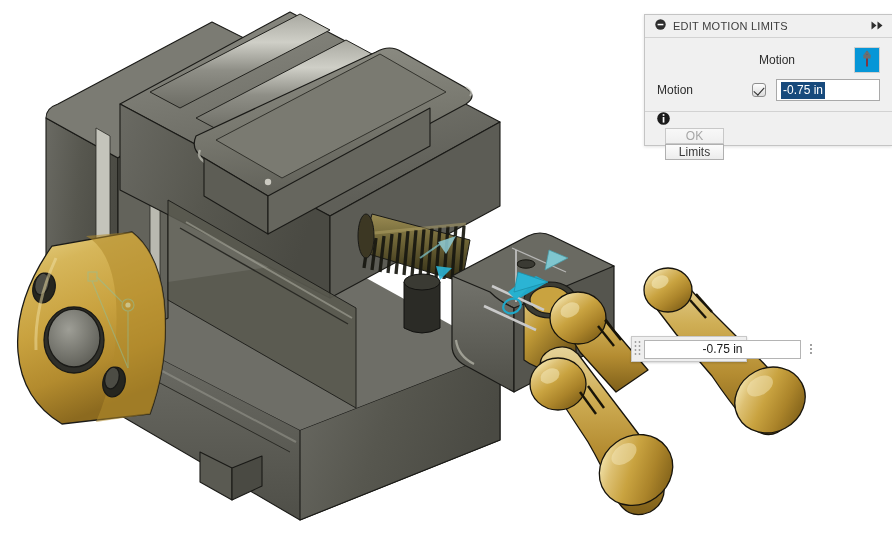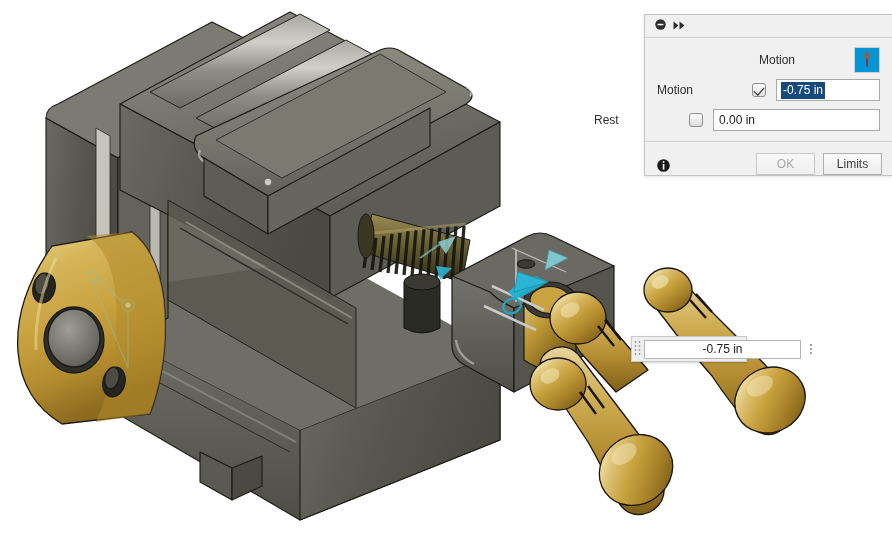--- a/index.html
+++ b/index.html
@@ -205,23 +205,24 @@
     border-left: 7px solid #777777;
     border-top: 5px solid transparent;
     border-bottom: 5px solid transparent;
   }
 
   #dialog-footer {
     height: 34px;
     border-top: 1px solid #d2d2d2;
     background: #f0f0f0;
     display: flex;
-    align-items: flex-end;
+    align-items: flex-start;
     padding: 0 10px 0 12px;
     box-sizing: border-box;
+    flex-direction: column;
   }
   #info-icon { flex: 0 0 auto; display:block; cursor: pointer; }
   #footer-spacer { flex: 1 1 auto; }
   .dlg-btn {
     min-width: 59px;
     height: 22px;
     border: 1px solid #b0b0b0;
     background: linear-gradient(#fcfcfc, #ececec);
     font-family: "Liberation Sans", sans-serif;
     font-size: 12px;
@@ -543,20 +544,21 @@
 
 <div id="dialog">
 
   <div id="dialog-header">
     <span id="collapse-icon">
       <svg width="11" height="11" viewBox="0 0 11 11" aria-hidden="true">
         <circle cx="5.5" cy="5.5" r="5.2" fill="#2e2e2e"></circle>
         <rect x="2.6" y="4.8" width="5.8" height="1.5" fill="#ffffff"></rect>
       </svg>
     </span>
+    <span id="dialog-title">EDIT MOTION LIMITS</span>
     <span id="expand-icon">
       <svg width="15" height="9" viewBox="0 0 15 9" aria-hidden="true">
         <path d="M0.5 0.5 L5.5 4.5 L0.5 8.5 Z" fill="#2e2e2e"></path>
         <path d="M6.5 0.5 L11.5 4.5 L6.5 8.5 Z" fill="#2e2e2e"></path>
       </svg>
     </span>
   </div>
 
   <div id="dialog-body">
 
@@ -575,27 +577,20 @@
       <span class="field-label">Motion</span>
       <span class="field-check">
         <span class="cbox checked"></span>
       </span>
       <span class="sel-wrap">
         <span class="sel-text">-0.75 in</span>
       </span>
     </div>
 
 
-    <div class="field-row">
-      <span class="field-label">Rest</span>
-      <span class="field-check">
-        <span class="cbox"></span>
-      </span>
-      <input class="field-input" type="text" readonly="" value="0.00 in" style="">
-    </div>
 
   </div>
 
   <div id="dialog-footer">
     <span id="info-icon">
       <svg width="13" height="13" viewBox="0 0 13 13" aria-hidden="true">
         <circle cx="6.5" cy="6.5" r="6.3" fill="#1b1b1b"></circle>
         <rect x="5.7" y="2.1" width="1.7" height="1.7" fill="#ffffff"></rect>
         <rect x="5.7" y="5" width="1.7" height="5.6" fill="#ffffff"></rect>
       </svg>

